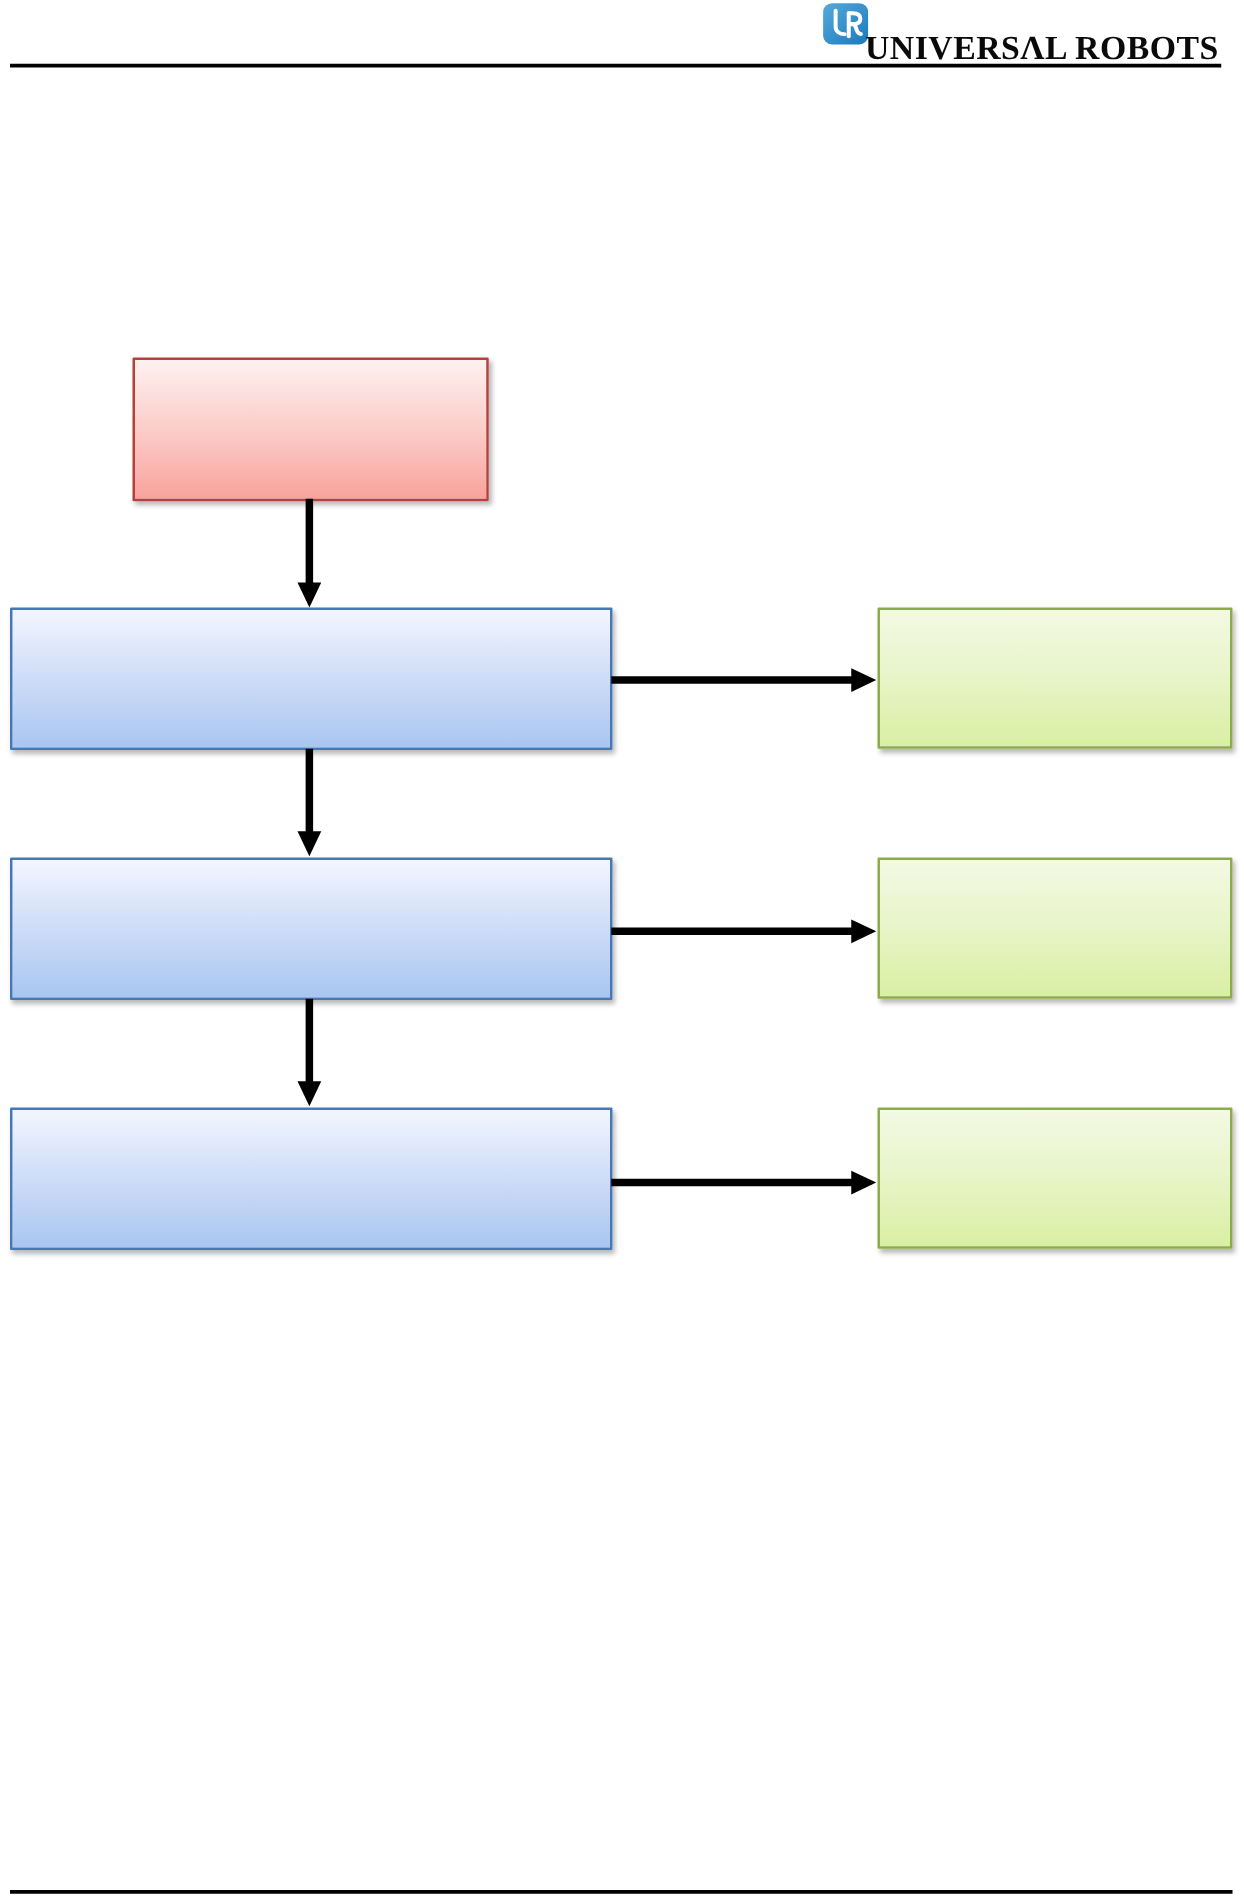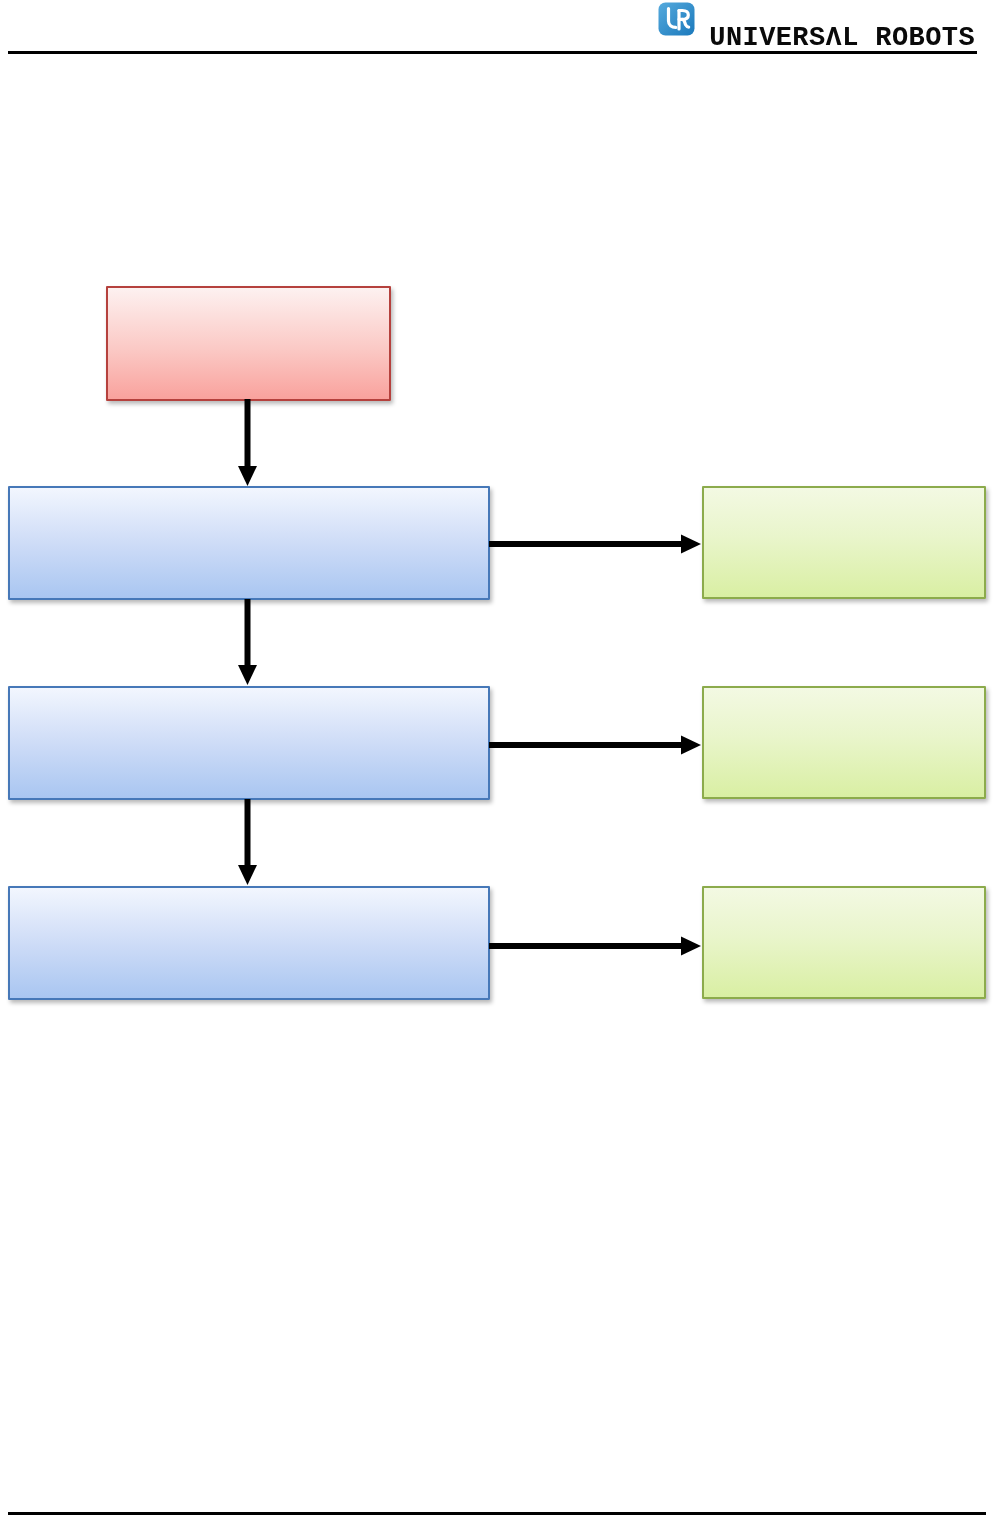--- a/index.html
+++ b/index.html
@@ -1,19 +1,19 @@
 <!DOCTYPE html>
 <html><head>
 <meta charset="utf-8">
 <style>
   html,body { margin:0; padding:0; background:#ffffff; }
   .page {
     position:relative; width:995px; height:1523px;
     background:#ffffff; overflow:hidden;
-    font-family:Liberation Mono, monospace;
+    font-family:Liberation Serif, serif;
   }
 
   
   .logo-icon { position:absolute; left:658px; top:2px; width:37px; height:34px; }
   .brand {
     position:absolute; top:25px; right:20px;
     font-weight:bold; font-size:27px; line-height:27px;
     letter-spacing:0.4px; color:#0a0a0a; white-space:nowrap;
   }
   .rule { position:absolute; background:#000000; }

